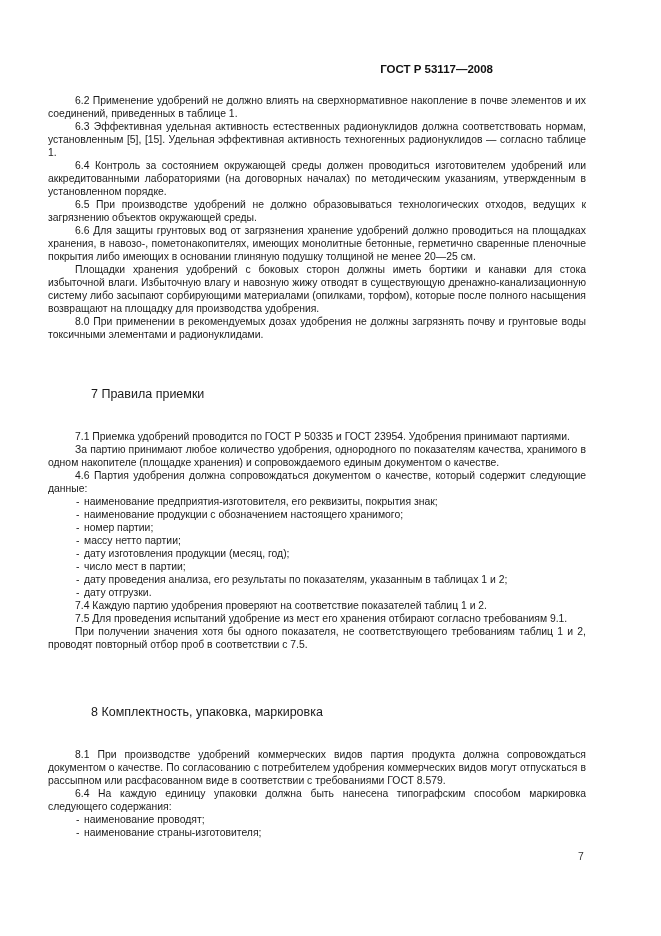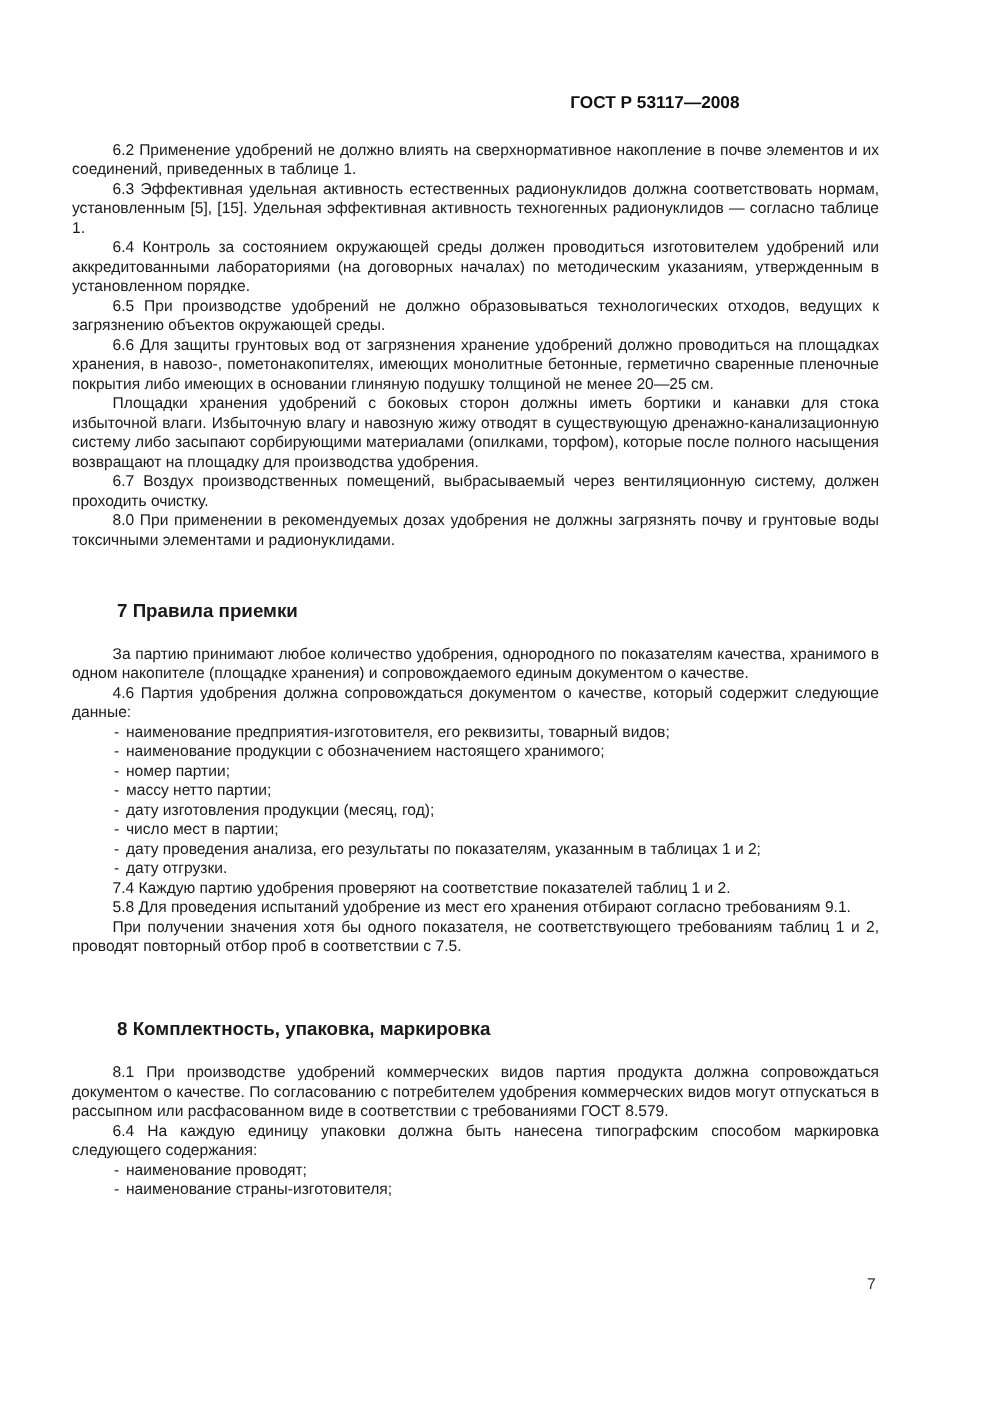--- a/index.html
+++ b/index.html
@@ -2,21 +2,21 @@
 <html><head>
 <meta charset="utf-8">
 <style>
   html, body { margin: 0; padding: 0; background: #ffffff; }
   body { width: 661px; height: 936px; position: relative; overflow: hidden;
          font-family: "Liberation Sans", sans-serif; color: #1a1a1a; }
   .page { position: absolute; left: 0; top: 0; width: 571px; height: 936px; }
   .doc-code { position: absolute; right: 78px; top: 63px; font-weight: bold; font-size: 11.5px; color: #111; }
   .content { position: absolute; left: 48px; top: 94px; width: 538px; font-size: 10.4px; line-height: 13px; }
   .p { margin: 0; text-indent: 27px; text-align: justify; text-align-last: left; }
-  .heading { margin: 3px; font-weight: bold; font-size: 12.5px; padding-left: 27px; line-height: 16px; }
+  .heading { margin: 16px; font-weight: normal; font-size: 12.5px; padding-left: 27px; line-height: 16px; }
   .list { margin: 0; padding: 0; list-style: none; }
   .list li { position: relative; padding-left: 36px; }
   .list li .dash { position: absolute; left: 28px; top: 0; }
   .gap-h-before7 { height: 29px; }
   .gap-h-after { height: 12px; }
   .gap-h-before8 { height: 37px; }
   .page-number { position: absolute; left: 578px; top: 851px; font-size: 10.4px; color: #333; }
 </style>
 </head>
 <body>
@@ -24,41 +24,41 @@
 <div class="page">
   <div class="doc-code">ГОСТ Р 53117—2008</div>
 
   <div class="content">
     <p class="p">6.2  Применение удобрений не должно влиять на сверхнормативное накопление в почве элементов и их соединений, приведенных в таблице 1.</p>
     <p class="p">6.3  Эффективная удельная активность естественных радионуклидов должна соответствовать нормам, установленным [5], [15]. Удельная эффективная активность техногенных радионуклидов — согласно таблице 1.</p>
     <p class="p">6.4  Контроль за состоянием окружающей среды должен проводиться изготовителем удобрений или аккредитованными лабораториями (на договорных началах) по методическим указаниям, утвержденным в установленном порядке.</p>
     <p class="p">6.5  При производстве удобрений не должно образовываться технологических отходов, ведущих к загрязнению объектов окружающей среды.</p>
     <p class="p">6.6  Для защиты грунтовых вод от загрязнения хранение удобрений должно проводиться на площадках хранения, в навозо-, пометонакопителях, имеющих монолитные бетонные, герметично сваренные пленочные покрытия либо имеющих в основании глиняную подушку толщиной не менее 20—25 см.</p>
     <p class="p">Площадки хранения удобрений с боковых сторон должны иметь бортики и канавки для стока избыточной влаги. Избыточную влагу и навозную жижу отводят в существующую дренажно-канализационную систему либо засыпают сорбирующими материалами (опилками, торфом), которые после полного насыщения возвращают на площадку для производства удобрения.</p>
-    <p class="p">6.7  Воздух производственных помещений, выбрасываемый через вентиляционную систему, должен проходить очистку.</p>
     <p class="p">8.0  При применении в рекомендуемых дозах удобрения не должны загрязнять почву и грунтовые воды токсичными элементами и радионуклидами.</p>
 
     <div class="gap-h-before7"></div>
     <h2 class="heading">7  Правила приемки</h2>
     <div class="gap-h-after"></div>
 
+    <p class="p">7.1  Приемка удобрений проводится по ГОСТ Р 50335 и ГОСТ 23954. Удобрения принимают партиями.</p>
     <p class="p">За партию принимают любое количество удобрения, однородного по показателям качества, хранимого в одном накопителе (площадке хранения) и сопровождаемого единым документом о качестве.</p>
     <p class="p">4.6  Партия удобрения должна сопровождаться документом о качестве, который содержит следующие данные:</p>
     <ul class="list">
-      <li><span class="dash">-</span><span>наименование предприятия-изготовителя, его реквизиты, товарный видов;</span></li>
+      <li><span class="dash">-</span><span>наименование предприятия-изготовителя, его реквизиты, покрытия знак;</span></li>
       <li><span class="dash">-</span><span>наименование продукции с обозначением настоящего хранимого;</span></li>
       <li><span class="dash">-</span><span>номер партии;</span></li>
       <li><span class="dash">-</span><span>массу нетто партии;</span></li>
       <li><span class="dash">-</span><span>дату изготовления продукции (месяц, год);</span></li>
       <li><span class="dash">-</span><span>число мест в партии;</span></li>
       <li><span class="dash">-</span><span>дату проведения анализа, его результаты по показателям, указанным в таблицах 1 и 2;</span></li>
       <li><span class="dash">-</span><span>дату отгрузки.</span></li>
     </ul>
     <p class="p">7.4  Каждую партию удобрения проверяют на соответствие показателей таблиц 1 и 2.</p>
-    <p class="p">5.8  Для проведения испытаний удобрение из мест его хранения отбирают согласно требованиям 9.1.</p>
+    <p class="p">7.5  Для проведения испытаний удобрение из мест его хранения отбирают согласно требованиям 9.1.</p>
     <p class="p">При получении значения хотя бы одного показателя, не соответствующего требованиям таблиц 1 и 2, проводят повторный отбор проб в соответствии с 7.5.</p>
 
     <div class="gap-h-before8"></div>
     <h2 class="heading">8  Комплектность, упаковка, маркировка</h2>
     <div class="gap-h-after"></div>
 
     <p class="p">8.1  При производстве удобрений коммерческих видов партия продукта должна сопровождаться документом о качестве. По согласованию с потребителем удобрения коммерческих видов могут отпускаться в рассыпном или расфасованном виде в соответствии с требованиями ГОСТ 8.579.</p>
     <p class="p">6.4  На каждую единицу упаковки должна быть нанесена типографским способом маркировка следующего содержания:</p>
     <ul class="list">
       <li><span class="dash">-</span><span>наименование проводят;</span></li>

